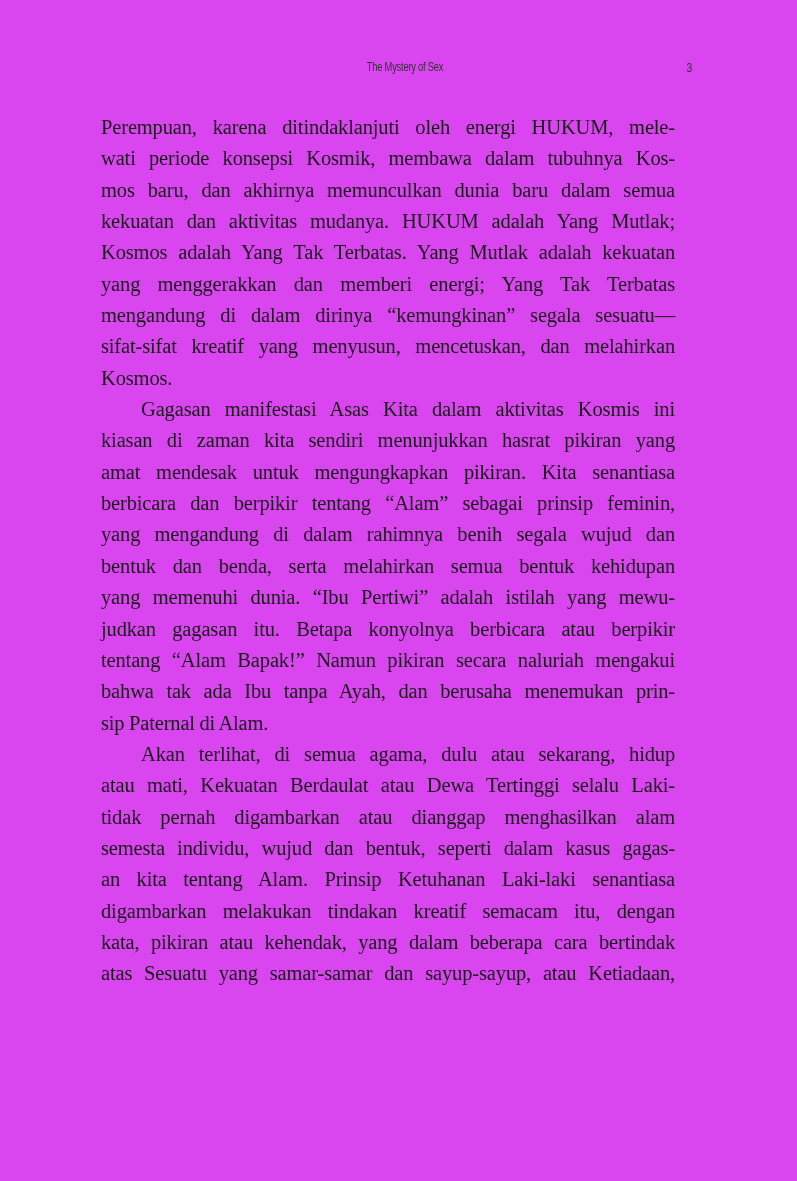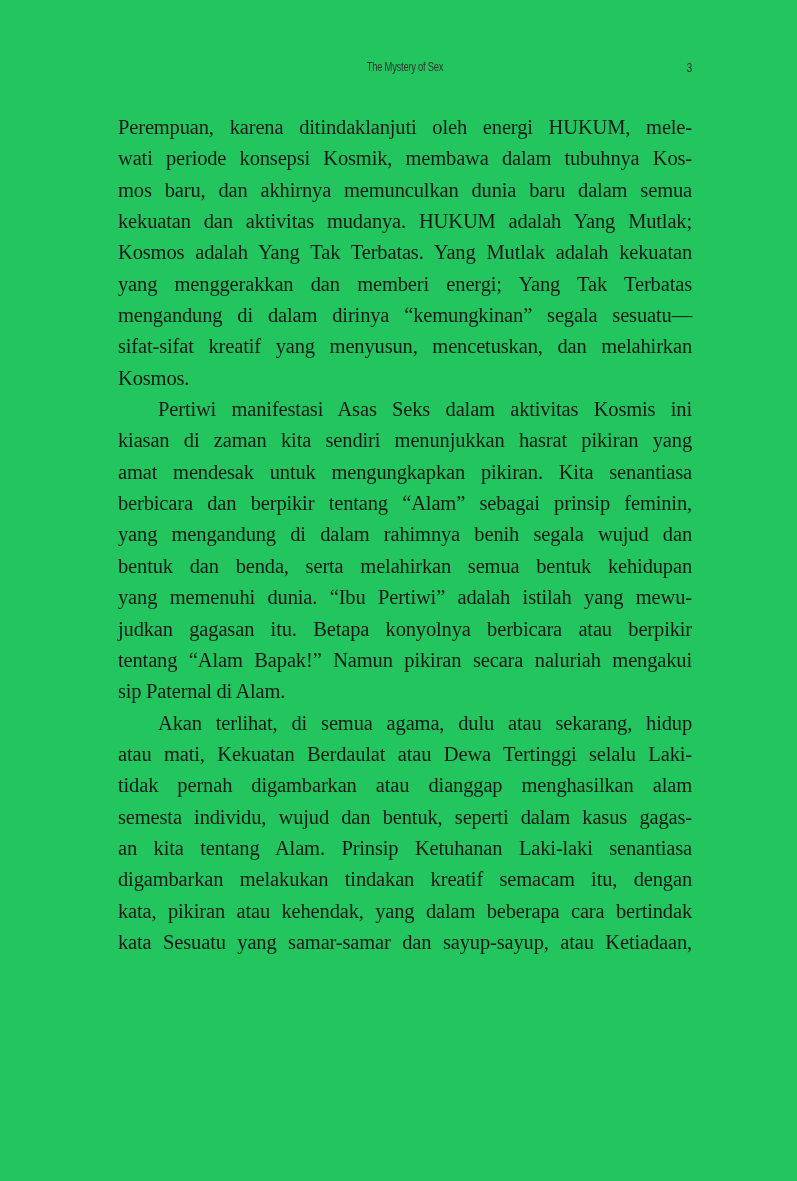--- a/index.html
+++ b/index.html
@@ -13,21 +13,21 @@
       position: relative;
       overflow: hidden;
       font-family: "Liberation Serif", "DejaVu Serif", serif;
       color: #1a1a1a;
     }
     .page {
       position: absolute;
       left: 0; top: 0;
       width: 797px;
       height: 1181px;
-      background: #22c55e;
+      background: #d946ef;
     }
     .running-header {
       position: absolute;
       top: 60px;
       left: 118px;
       width: 574px;
       height: 20px;
     }
     .header-title {
       position: absolute;
@@ -47,21 +47,21 @@
       right: 0;
       top: 0;
       font-family: "Liberation Sans", "DejaVu Sans", sans-serif;
       font-size: 13px;
       transform: scaleX(0.8);
       transform-origin: right;
       color: #333333;
     }
     .body-text {
       position: absolute;
-      left: 118px;
+      left: 101px;
       top: 112px;
       width: 574px;
     }
     .line {
       display: block;
       height: 31.35px;
       line-height: 31.35px;
       font-size: 20.5px;
       white-space: nowrap;
       text-align: justify;
@@ -95,36 +95,37 @@
       <span class="line">mos baru, dan akhirnya memunculkan dunia baru dalam semua</span>
       <span class="line">kekuatan dan aktivitas mudanya. HUKUM adalah Yang Mutlak;</span>
       <span class="line">Kosmos adalah Yang Tak Terbatas. Yang Mutlak adalah kekuatan</span>
       <span class="line">yang menggerakkan dan memberi energi; Yang Tak Terbatas</span>
       <span class="line">mengandung di dalam dirinya “kemungkinan” segala sesuatu—</span>
       <span class="line">sifat-sifat kreatif yang menyusun, mencetuskan, dan melahirkan</span>
       <span class="line last">Kosmos.</span>
     </div>
 
     <div class="paragraph">
-      <span class="line indent">Pertiwi manifestasi Asas Seks dalam aktivitas Kosmis ini</span>
+      <span class="line indent">Gagasan manifestasi Asas Kita dalam aktivitas Kosmis ini</span>
       <span class="line">kiasan di zaman kita sendiri menunjukkan hasrat pikiran yang</span>
       <span class="line">amat mendesak untuk mengungkapkan pikiran. Kita senantiasa</span>
       <span class="line">berbicara dan berpikir tentang “Alam” sebagai prinsip feminin,</span>
       <span class="line">yang mengandung di dalam rahimnya benih segala wujud dan</span>
       <span class="line">bentuk dan benda, serta melahirkan semua bentuk kehidupan</span>
       <span class="line">yang memenuhi dunia. “Ibu Pertiwi” adalah istilah yang mewu-</span>
       <span class="line">judkan gagasan itu. Betapa konyolnya berbicara atau berpikir</span>
       <span class="line">tentang “Alam Bapak!” Namun pikiran secara naluriah mengakui</span>
+      <span class="line">bahwa tak ada Ibu tanpa Ayah, dan berusaha menemukan prin-</span>
       <span class="line last">sip Paternal di Alam.</span>
     </div>
 
     <div class="paragraph">
       <span class="line indent">Akan terlihat, di semua agama, dulu atau sekarang, hidup</span>
       <span class="line">atau mati, Kekuatan Berdaulat atau Dewa Tertinggi selalu Laki-</span>
       <span class="line">tidak pernah digambarkan atau dianggap menghasilkan alam</span>
       <span class="line">semesta individu, wujud dan bentuk, seperti dalam kasus gagas-</span>
       <span class="line">an kita tentang Alam. Prinsip Ketuhanan Laki-laki senantiasa</span>
       <span class="line">digambarkan melakukan tindakan kreatif semacam itu, dengan</span>
       <span class="line">kata, pikiran atau kehendak, yang dalam beberapa cara bertindak</span>
-      <span class="line">kata Sesuatu yang samar-samar dan sayup-sayup, atau Ketiadaan,</span>
+      <span class="line">atas Sesuatu yang samar-samar dan sayup-sayup, atau Ketiadaan,</span>
     </div>
   </div>
 </div>
 
 </body></html>

